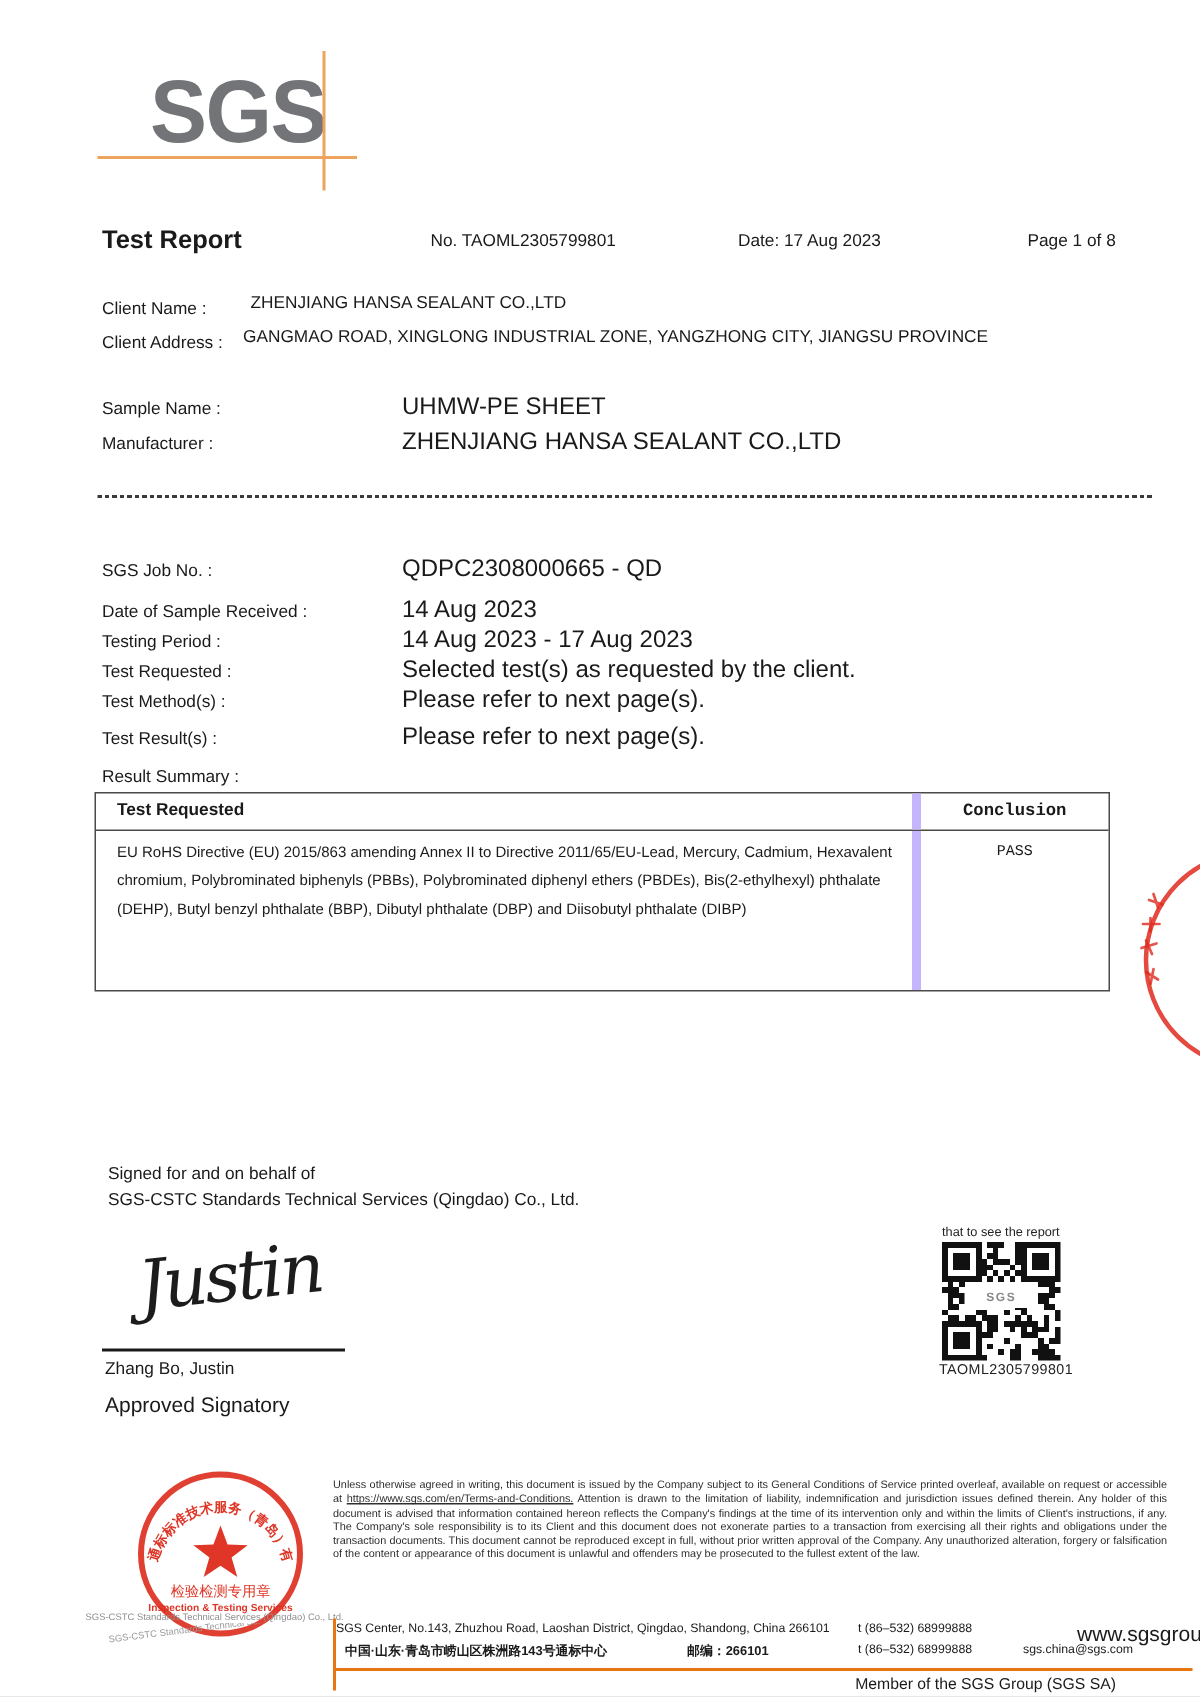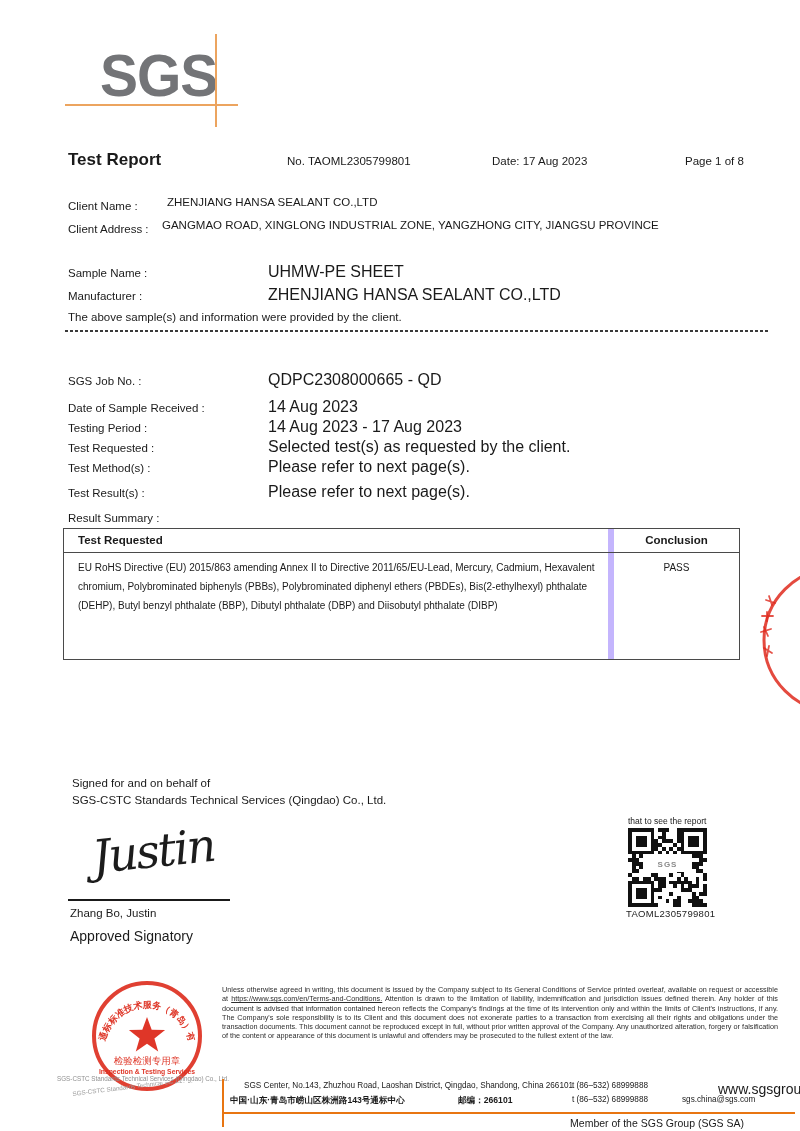--- a/index.html
+++ b/index.html
@@ -23,21 +23,21 @@
   .val{font-size:11.5px;}
   .row{position:absolute;left:68px;white-space:nowrap;}
   .row .v2{position:absolute;left:200px;white-space:nowrap;}
   .dashes{left:65px;top:330px;width:705px;height:2px;
     background:repeating-linear-gradient(90deg,#3a3a3a 0 3px,transparent 3px 5px);}
   
   .rtable{left:63px;top:528px;width:675px;border:1px solid #4a4a4a;}
   .rt-head{display:flex;border-bottom:1px solid #4a4a4a;}
   .rt-body{display:flex;}
   .rt-c1{width:522px;padding:5px 12px 6px 14px;border-right:6px solid #c4b5fd;box-sizing:content-box;}
-  .rt-c2{width:126px;text-align:center;padding:5px 0 6px 0;}
+  .rt-c2{width:126px;text-align:center;padding:5px 0 6px 0;font-family:Liberation Mono, monospace;}
   .rt-head .cell{font-size:11.5px;font-weight:bold;}
   .rt-body .cell{font-size:10px;line-height:19px;}
   .rt-body .rt-c1{min-height:95px;}
   
   .sig1{left:72px;top:777px;font-size:11.5px;}
   .sig2{left:72px;top:794px;font-size:11.5px;}
   .sig-script{left:92px;top:824px;font-family:"DejaVu Serif",serif;font-style:italic;
     font-size:46px;letter-spacing:-2px;color:#1c1c1c;transform:rotate(-6deg);}
   .sig-line{left:68px;top:899px;width:162px;height:2px;background:#1a1a1a;}
   .sig-name{left:70px;top:907px;font-size:11.5px;}
@@ -55,21 +55,21 @@
   .gray-co-2 span{display:inline-block;font-size:6.3px;color:#9b9b9b;white-space:nowrap;transform:rotate(-7deg);transform-origin:left top;}
   .edge-stamp{left:752px;top:560px;}
   
   .legal{left:222px;top:985px;width:556px;font-size:7.25px;line-height:9.3px;
     text-align:justify;color:#2e2e2e;}
   .ul{text-decoration:underline;}
   .attention{left:222px;top:1056px;width:556px;font-size:7.5px;line-height:9.5px;
     font-weight:bold;color:#E87511;}
   .attention .ul{color:#E87511;}
   .addr-vline{left:222px;top:1079px;width:2px;height:48px;background:#E87511;}
-  .addr-en{left:244px;top:1081px;font-size:8.2px;white-space:nowrap;}
+  .addr-en{left:224px;top:1081px;font-size:8.2px;white-space:nowrap;}
   .addr-cn{left:230px;top:1095px;font-size:8.6px;font-weight:600;white-space:nowrap;}
   .addr-post{left:438px;top:1095px;font-size:8.6px;font-weight:600;white-space:nowrap;padding-left:20px;}
   .phone1{left:572px;top:1081px;font-size:8.2px;white-space:nowrap;}
   .web1{left:682px;top:1081px;font-size:14px;white-space:nowrap;padding-left:36px;}
   .phone2{left:572px;top:1095px;font-size:8.2px;white-space:nowrap;}
   .email2{left:682px;top:1095px;font-size:8.2px;white-space:nowrap;}
   .orange-rule{left:222px;top:1112px;width:573px;height:2px;background:#E87511;}
   .member{left:498px;top:1117px;width:246px;text-align:right;font-size:10.5px;color:#1a1a1a;}
 </style>
 </head>
@@ -95,23 +95,20 @@
     <span class="val" style="position:absolute;left:94px;white-space:nowrap">GANGMAO ROAD, XINGLONG INDUSTRIAL ZONE, YANGZHONG CITY, JIANGSU PROVINCE</span>
   </div>
 
   <div class="row" style="top:263px">
     <span class="lbl">Sample Name :</span>
     <span class="v2">UHMW-PE SHEET</span>
   </div>
   <div class="row" style="top:286px">
     <span class="lbl">Manufacturer :</span>
     <span class="v2">ZHENJIANG HANSA SEALANT CO.,LTD</span>
-  </div>
-  <div class="row" style="top:307px">
-    <span class="lbl">The above sample(s) and information were provided by the client.</span>
   </div>
   <div class="abs dashes"></div>
 
   <div class="row" style="top:371px">
     <span class="lbl">SGS Job No. :</span>
     <span class="v2">QDPC2308000665 - QD</span>
   </div>
   <div class="row" style="top:398px">
     <span class="lbl">Date of Sample Received :</span>
     <span class="v2">14 Aug 2023</span>

